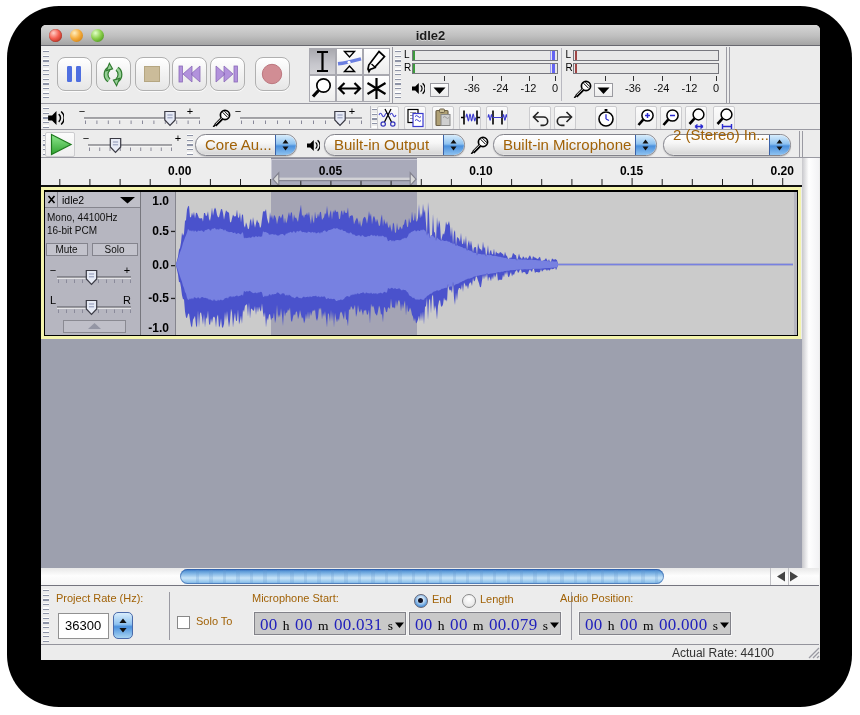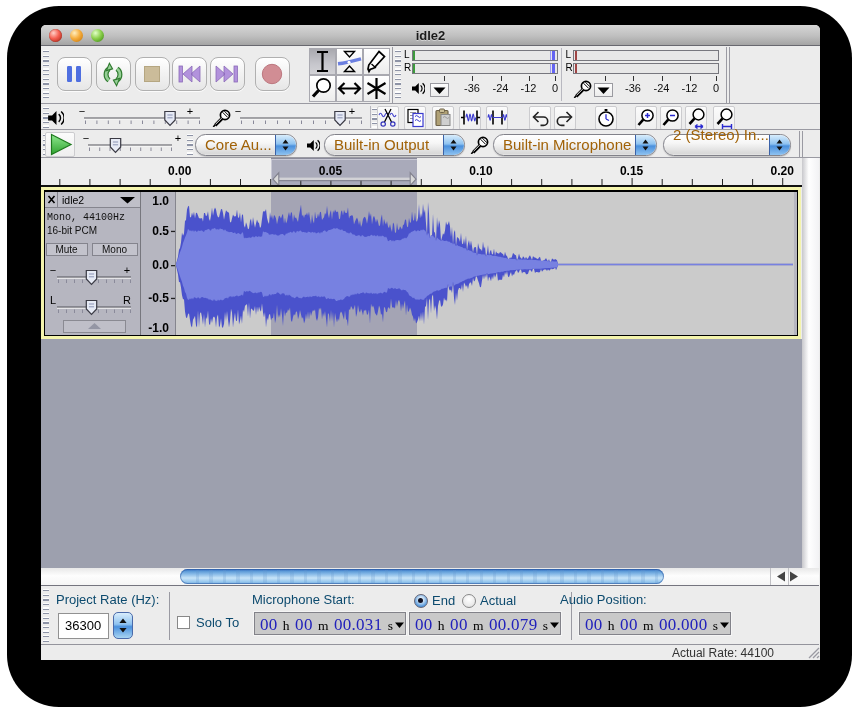--- a/index.html
+++ b/index.html
@@ -15,21 +15,21 @@
  box-shadow:0 1px 0 rgba(255,255,255,.8), inset 0 1px 0 #fff}
 .tcell{width:27px;height:27px;background:linear-gradient(#fff,#ececec);border:1px solid #a9a9b0}
 .tcell.sel{background:linear-gradient(#a8a8ae,#c6c6cc 60%,#d2d2d6)}
 .tile{width:22px;height:24px;background:linear-gradient(#fbfbfb,#efefef);border:1px solid #cccccf;border-radius:2px}
 .mbar{background:#e7e7e7;border:1px solid #77777e}
 .num{font-size:11px;color:#111}
 .dd{height:22px;background:linear-gradient(#fff,#f6f6f6 40%,#d9d9d9 92%,#e6e6e6);border:1px solid #82828a;border-radius:10.5px;box-shadow:0 1px 1px rgba(0,0,0,.15)}
 .ddcap{width:21px;height:20px;border-radius:0 10px 10px 0;border-left:1px solid #3a62a8;
  background:linear-gradient(#d8edfc,#8ec2f0 45%,#4a90dd 55%,#8ec2f0)}
 .ddtxt{font-size:15px;color:#a16207;line-height:22px;white-space:nowrap}
-.lbl{font-size:13px;color:#0c4a6e;white-space:nowrap}
+.lbl{font-size:11px;color:#a16207;white-space:nowrap}
 .small{font-size:10px;color:#111;white-space:nowrap}
 .timef{height:23px;background:#c9c9c9;border:1px solid #828289;box-shadow:0 0 0 1px #f5f5f5;
  font-family:Liberation Serif, serif;font-size:17px;color:#2222bb;line-height:23px;white-space:nowrap;letter-spacing:.3px}
 .timef b{font-size:13.5px;color:#000;font-weight:normal;margin:0 1.5px}
 .pbtn{background:#c3c3cc;border:1px solid #84848d;font-size:10px;text-align:center;color:#111}
 </style></head><body>
 
 <svg width="0" height="0" style="position:absolute">
 <defs>
 <g id="spk">
@@ -396,24 +396,24 @@
 <div class="abs" style="left:45px;top:191.5px;width:752px;height:143px;background:#b6b6c0"></div>
 <div class="abs" style="left:45px;top:192px;width:96px;height:15.5px;background:#bfbfc8;border-bottom:1px solid #85858e"></div>
 <div class="abs" style="left:45px;top:192px;width:13px;height:15.5px;border-right:1px solid #85858e"></div>
 <svg class="abs" style="left:45px;top:192px" width="13" height="15">
     <path d="M3.5,4 L9.5,11 M9.5,4 L3.5,11" stroke="#000" stroke-width="1.6"></path>
   </svg>
 <div class="abs" style="left:62px;top:192px;width:50px;height:15px;font-size:10.5px;line-height:16px;color:#000">idle2</div>
 <svg class="abs" style="left:119px;top:196px" width="18" height="8">
     <path d="M1,1 h15 l-7.5,6.5 Z" fill="#000"></path>
   </svg>
-<div class="abs small" style="left:47px;top:212px;width:92px;height:12px;font-family:Liberation Mono, monospace;">Mono, 44100Hz</div>
+<div class="abs small" style="left:47px;top:212px;width:92px;height:12px;">Mono, 44100Hz</div>
 <div class="abs small" style="left:47px;top:225px;width:92px;height:12px;">16-bit PCM</div>
 <div class="abs pbtn" style="left:45.5px;top:243px;width:42px;height:12.5px;line-height:12px">Mute</div>
-<div class="abs pbtn" style="left:91.5px;top:243px;width:46px;height:12.5px;line-height:12px">Mono</div>
+<div class="abs pbtn" style="left:91.5px;top:243px;width:46px;height:12.5px;line-height:12px">Solo</div>
 <svg class="abs" style="left:46px;top:265px" width="96" height="26" viewBox="0 0 96 26">
     <text x="7" y="9" font-size="11" font-family="Liberation Sans" fill="#000" text-anchor="middle">−</text>
     <text x="81" y="9" font-size="11" font-family="Liberation Sans" fill="#000" text-anchor="middle">+</text>
     <rect x="11" y="11.5" width="74" height="1.2" fill="#55555c"></rect>
     <rect x="11" y="12.7" width="74" height="1" fill="#f8f8f8"></rect>
     <rect x="12.0" y="14.5" width="1" height="3.5" fill="#8a8a9a"></rect>
     <rect x="20.0" y="14.5" width="1" height="3.5" fill="#8a8a9a"></rect>
     <rect x="28.0" y="14.5" width="1" height="3.5" fill="#8a8a9a"></rect>
     <rect x="36.0" y="14.5" width="1" height="3.5" fill="#8a8a9a"></rect>
     <rect x="44.0" y="14.5" width="1" height="3.5" fill="#8a8a9a"></rect>
@@ -490,21 +490,21 @@
 <div class="abs lbl" style="left:196px;top:615px;width:60px;height:15px">Solo To</div>
 <div class="abs lbl" style="left:252px;top:592px;width:120px;height:15px">Microphone Start:</div>
 <div class="abs timef" style="left:254px;top:611.5px;width:152px;padding-left:5px">00 <b>h</b> 00 <b>m</b> 00.031 <b>s</b></div>
 <svg class="abs" style="left:393px;top:611.5px" width="13" height="25">
     <path d="M2,10.5 h9 l-4.5,5.5 Z" fill="#000"></path>
   </svg>
 <div class="abs" style="left:413.5px;top:593.5px;width:14px;height:14px;border-radius:50%;background:radial-gradient(circle at 50% 38%,#ffffff,#bcd8f2 35%,#4a90d8 75%,#87b8e8);border:1px solid #667"></div>
 <div class="abs" style="left:418px;top:598px;width:5px;height:5px;border-radius:50%;background:#112"></div>
 <div class="abs lbl" style="left:432px;top:593px;width:30px;height:15px">End</div>
 <div class="abs" style="left:461.5px;top:593.5px;width:14px;height:14px;border-radius:50%;background:radial-gradient(circle at 50% 35%,#ffffff,#e8e8e8 70%,#cccccc);border:1px solid #888"></div>
-<div class="abs lbl" style="left:480px;top:593px;width:55px;height:15px">Actual</div>
+<div class="abs lbl" style="left:480px;top:593px;width:55px;height:15px">Length</div>
 <div class="abs timef" style="left:409px;top:611.5px;width:152px;padding-left:5px">00 <b>h</b> 00 <b>m</b> 00.079 <b>s</b></div>
 <svg class="abs" style="left:548px;top:611.5px" width="13" height="25">
     <path d="M2,10.5 h9 l-4.5,5.5 Z" fill="#000"></path>
   </svg>
 <div class="abs" style="left:571px;top:592px;width:1px;height:48px;background:#9a9aa2"></div>
 <div class="abs lbl" style="left:560px;top:592px;width:120px;height:15px">Audio Position:</div>
 <div class="abs timef" style="left:579px;top:611.5px;width:152px;padding-left:5px">00 <b>h</b> 00 <b>m</b> 00.000 <b>s</b></div>
 <svg class="abs" style="left:718px;top:611.5px" width="13" height="25">
     <path d="M2,10.5 h9 l-4.5,5.5 Z" fill="#000"></path>
   </svg>

